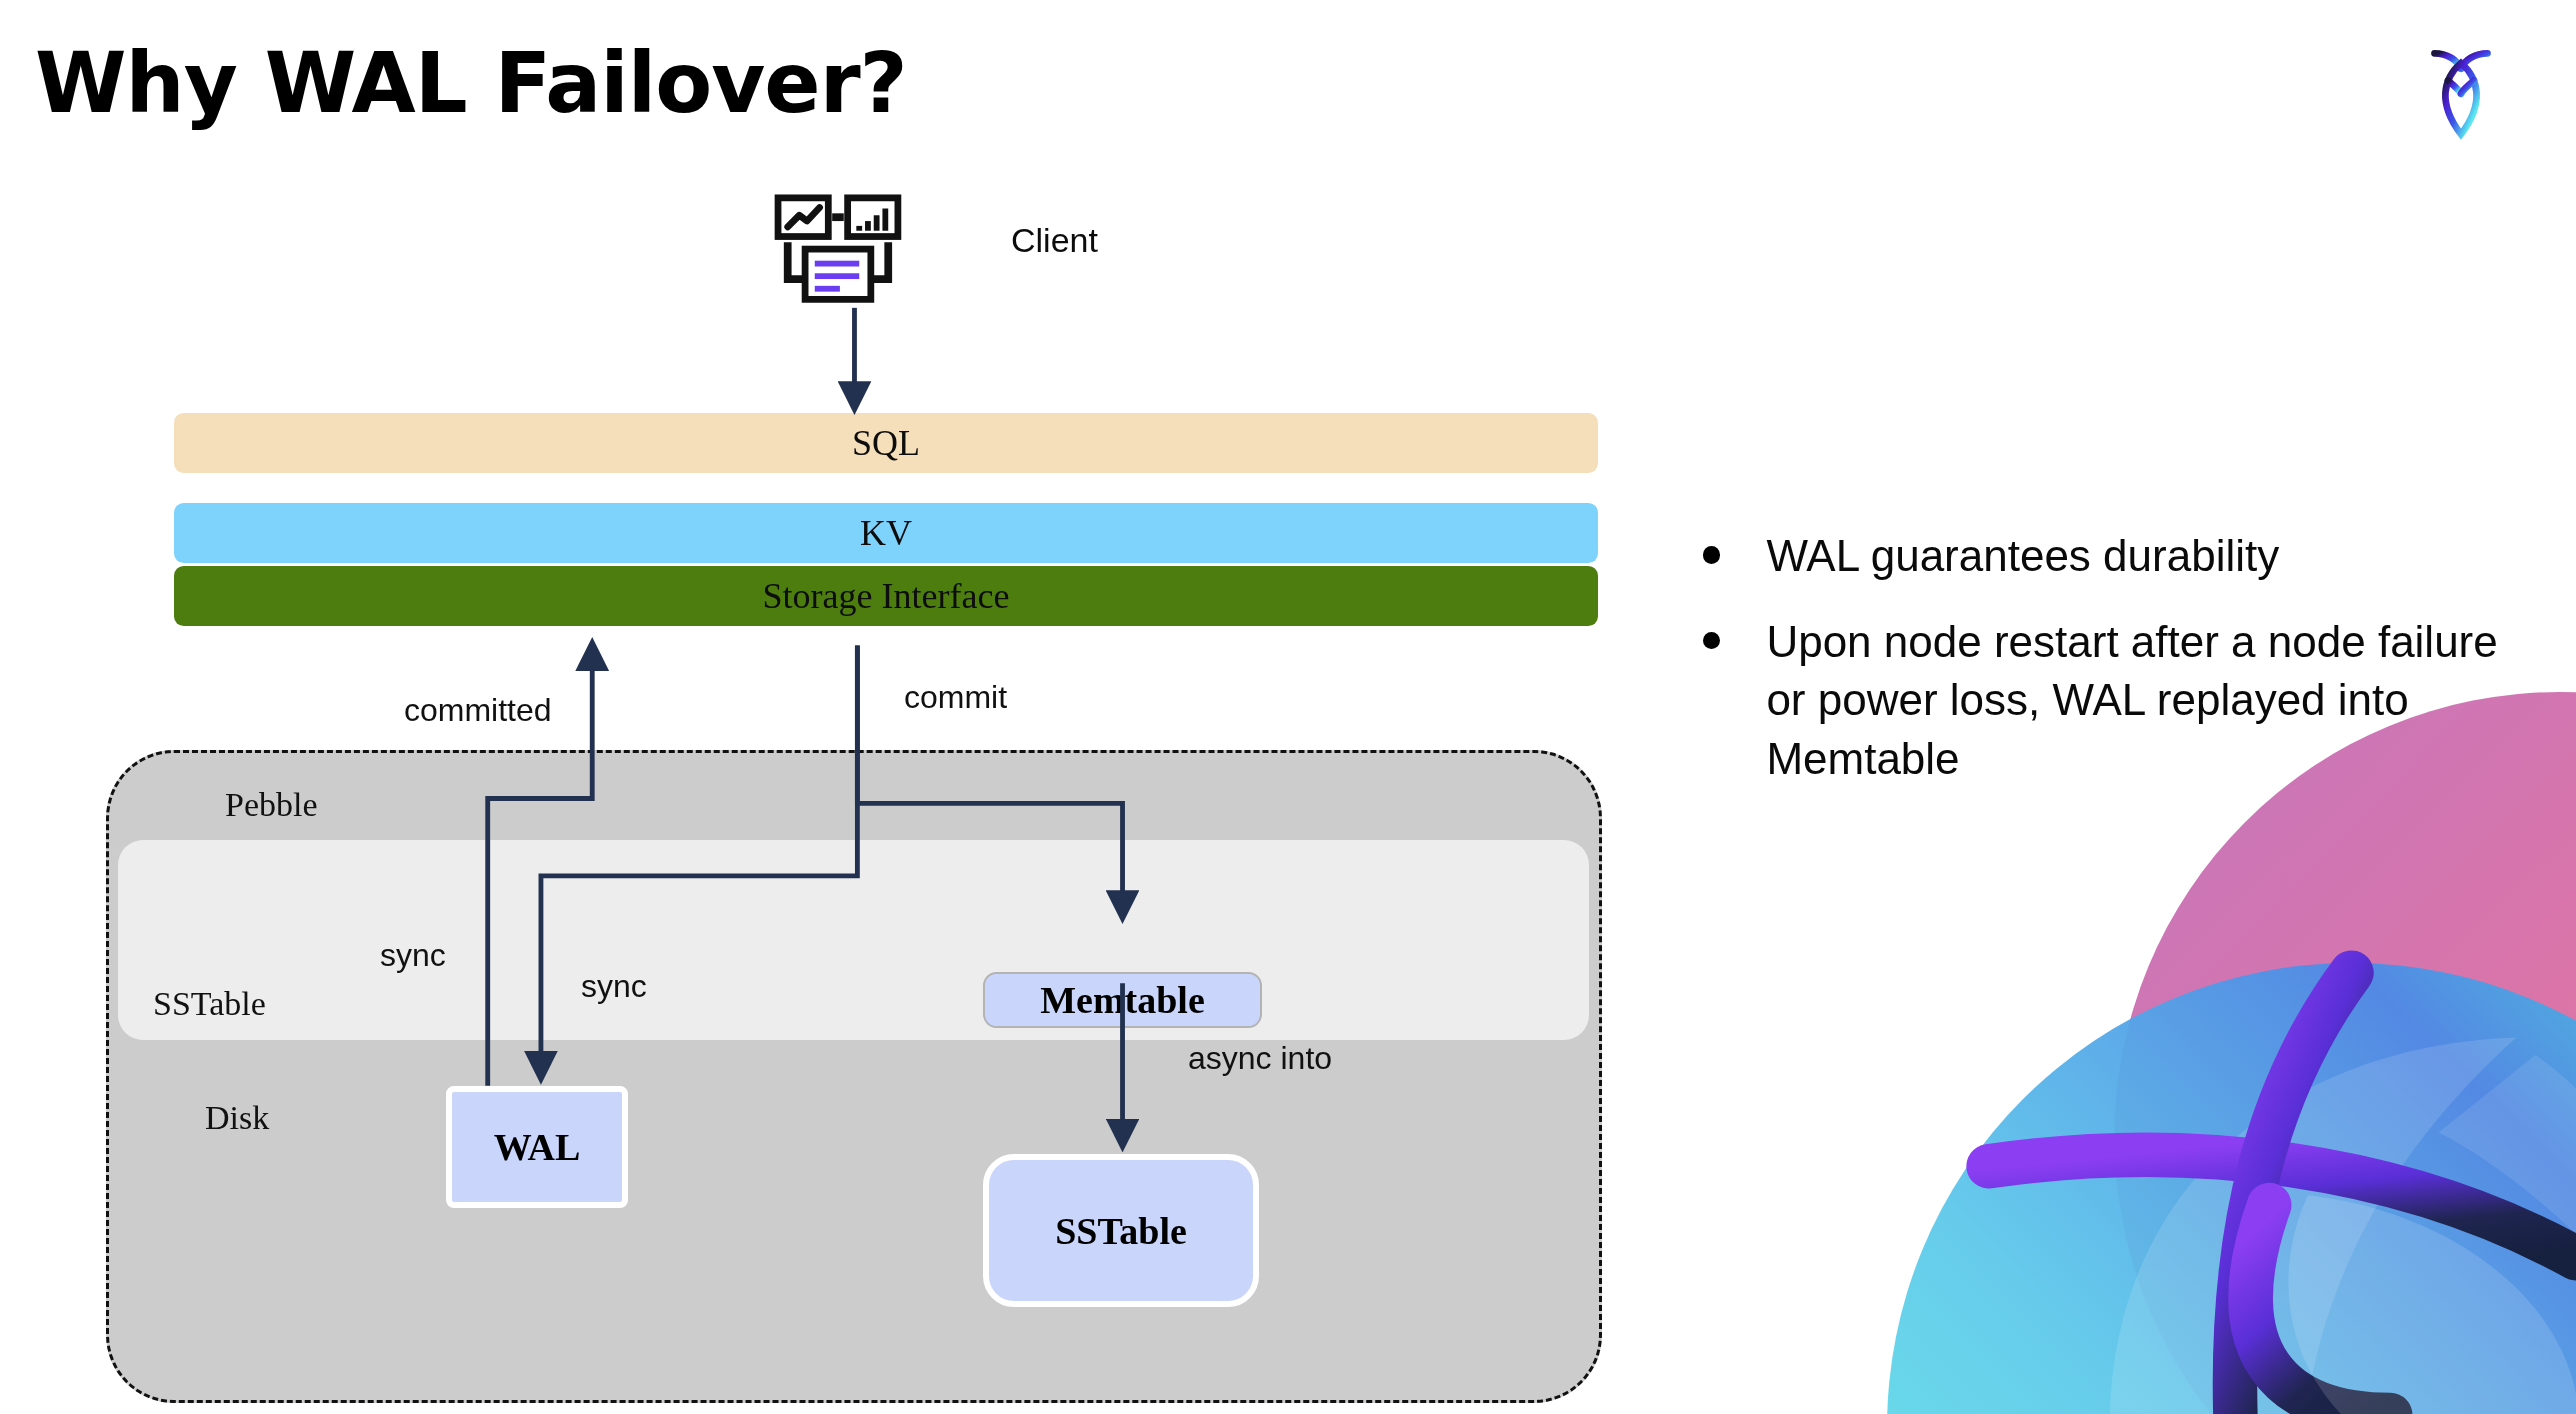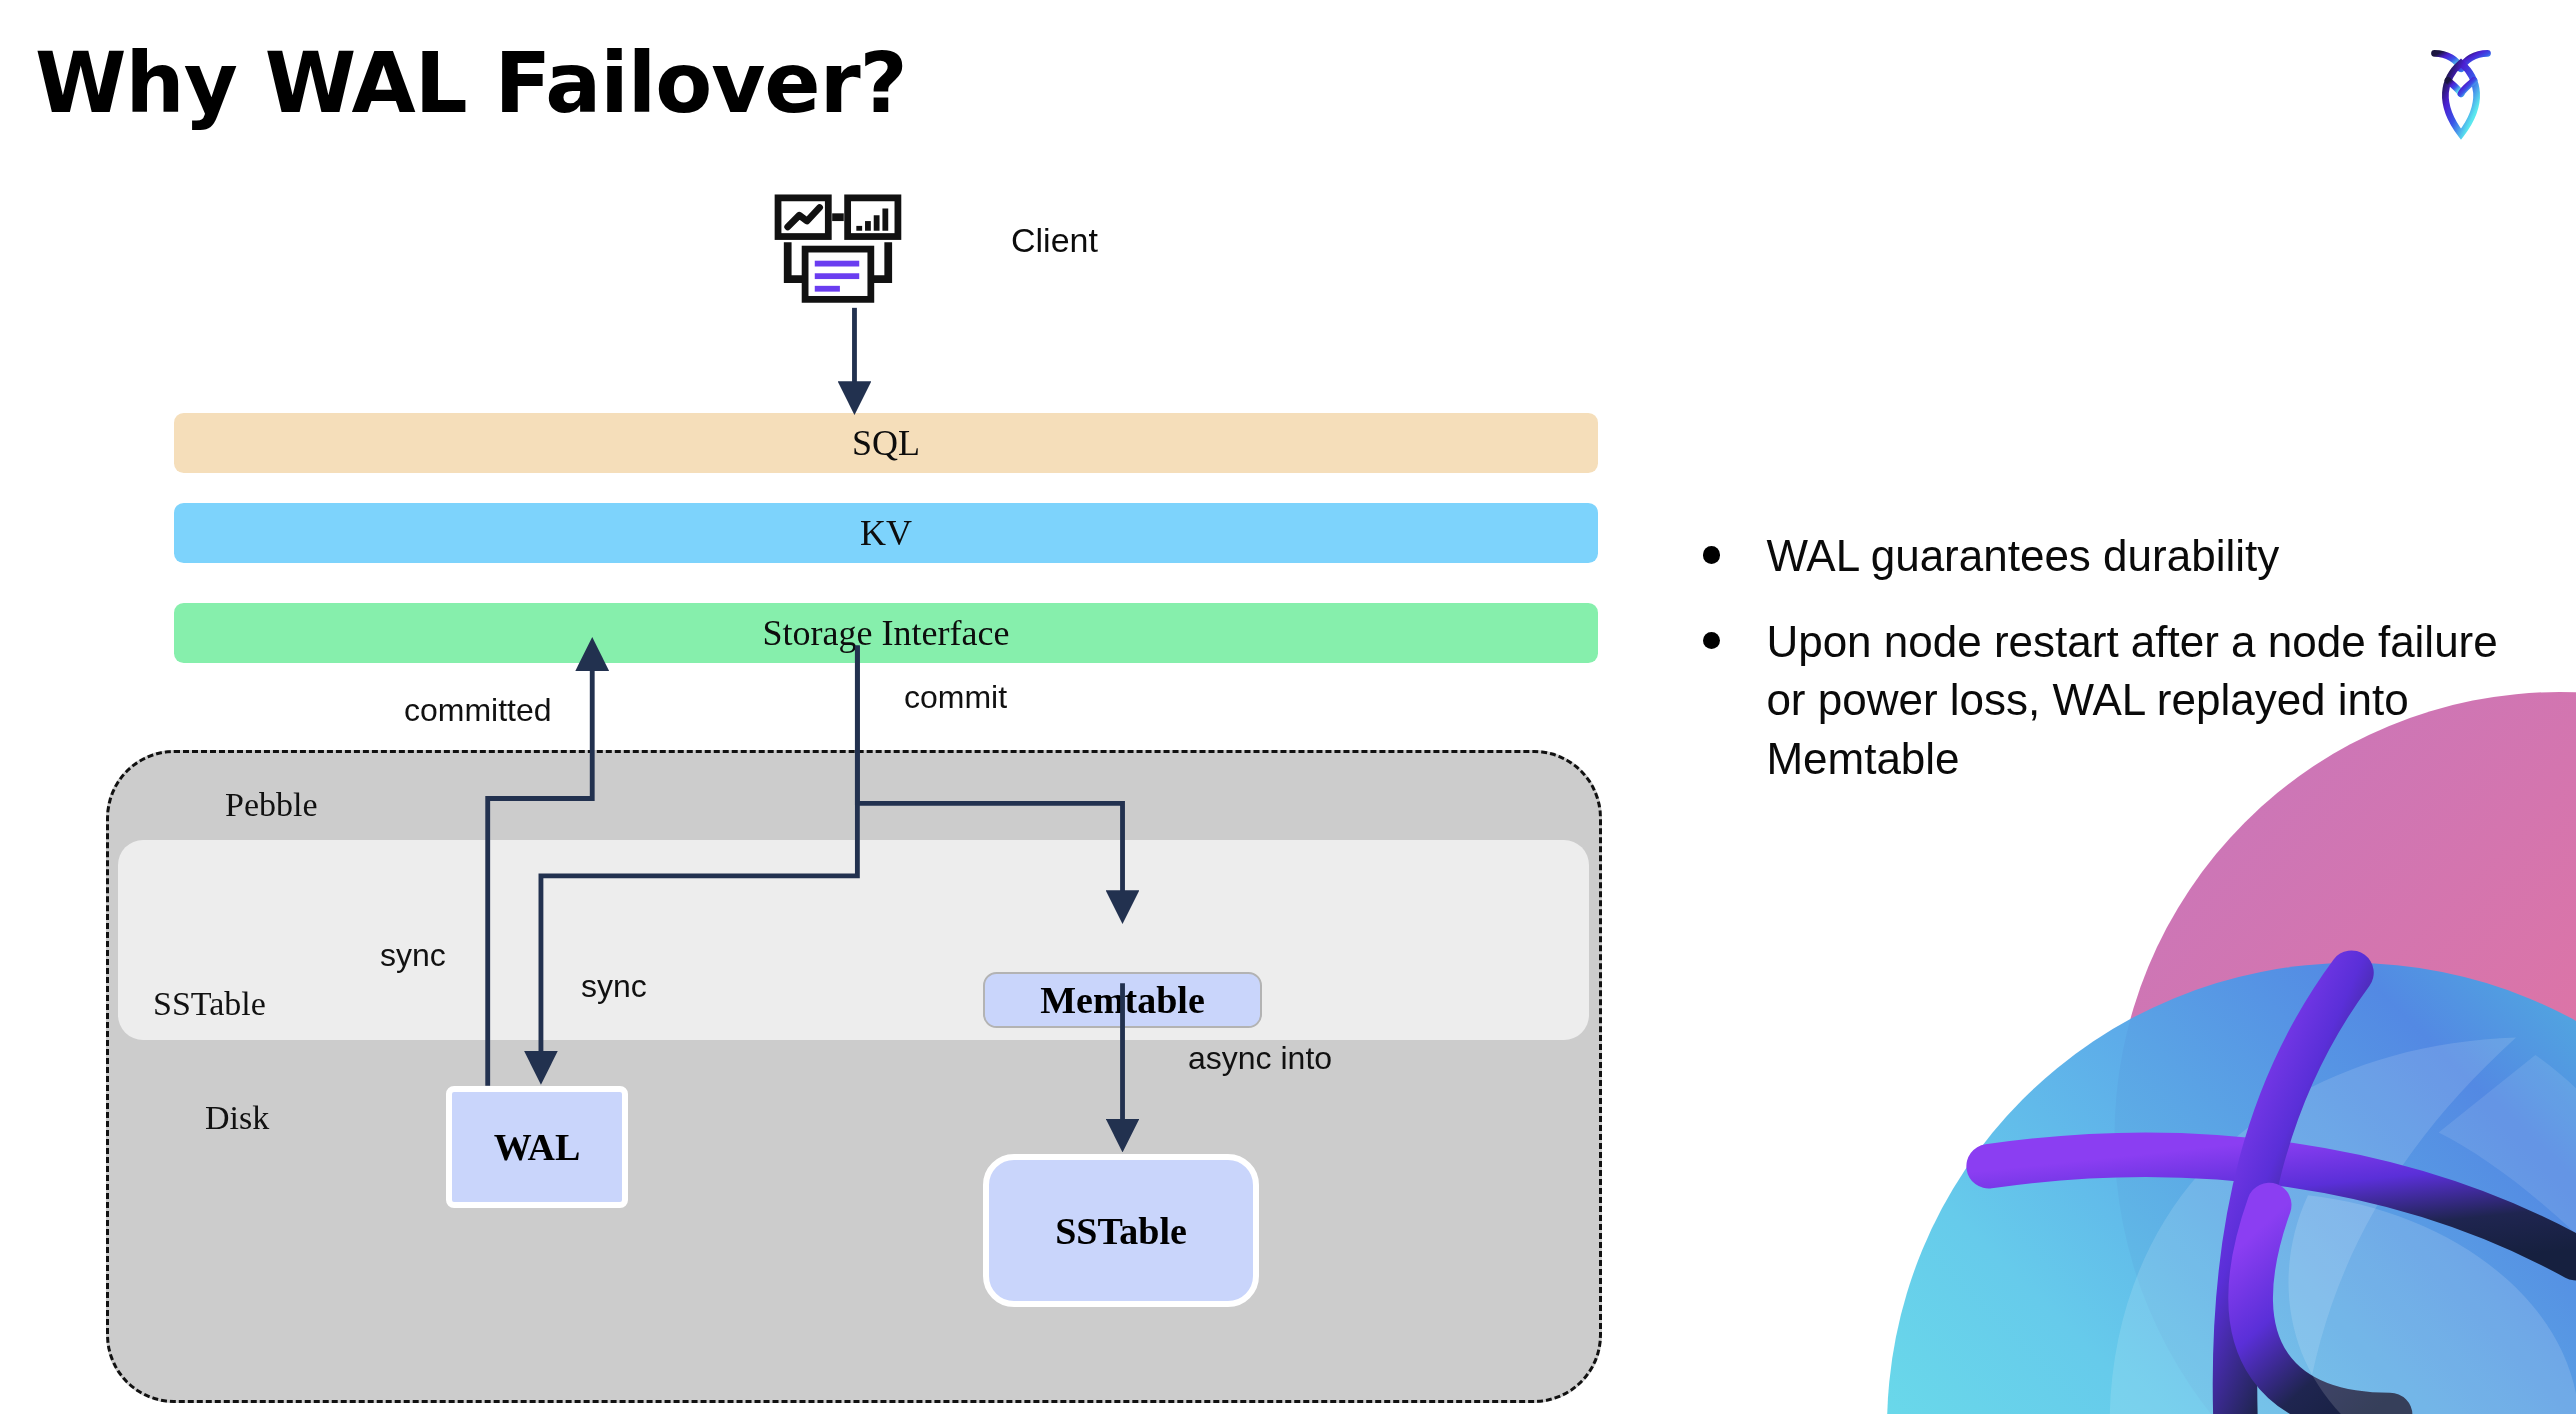--- a/index.html
+++ b/index.html
@@ -65,21 +65,21 @@
     display: flex;
     align-items: center;
     justify-content: center;
     font-family: "Liberation Serif", serif;
     font-size: 36px;
     color: #0d0d0d;
     margin-left: 31px;
   }
   #layer-sql { top: 413px; background: #f5deba; }
   #layer-kv  { top: 503px; background: #7dd3fc; }
-  #layer-si  { top: 603px; background: #86efac; }
+  #layer-si  { top: 566px; background: #4d7c0f; }
 
   
   #pebble-container {
     position: absolute;
     left: 106px;
     top: 750px;
     width: 1496px;
     height: 653px;
     border: 3.9px dashed #111111;
     border-radius: 68px;

